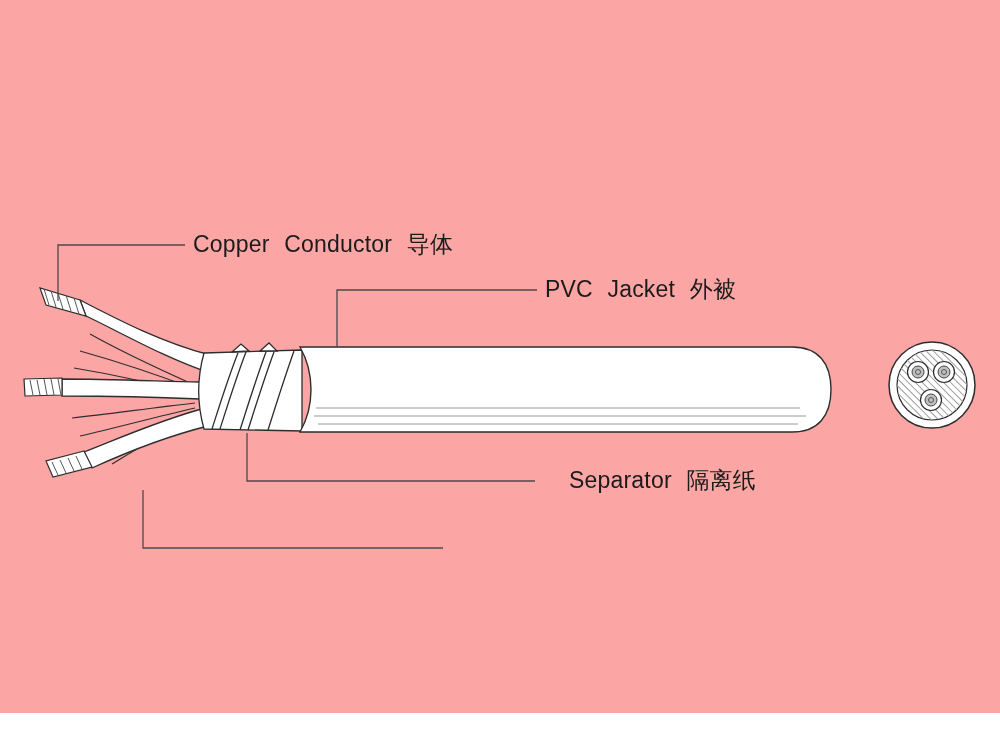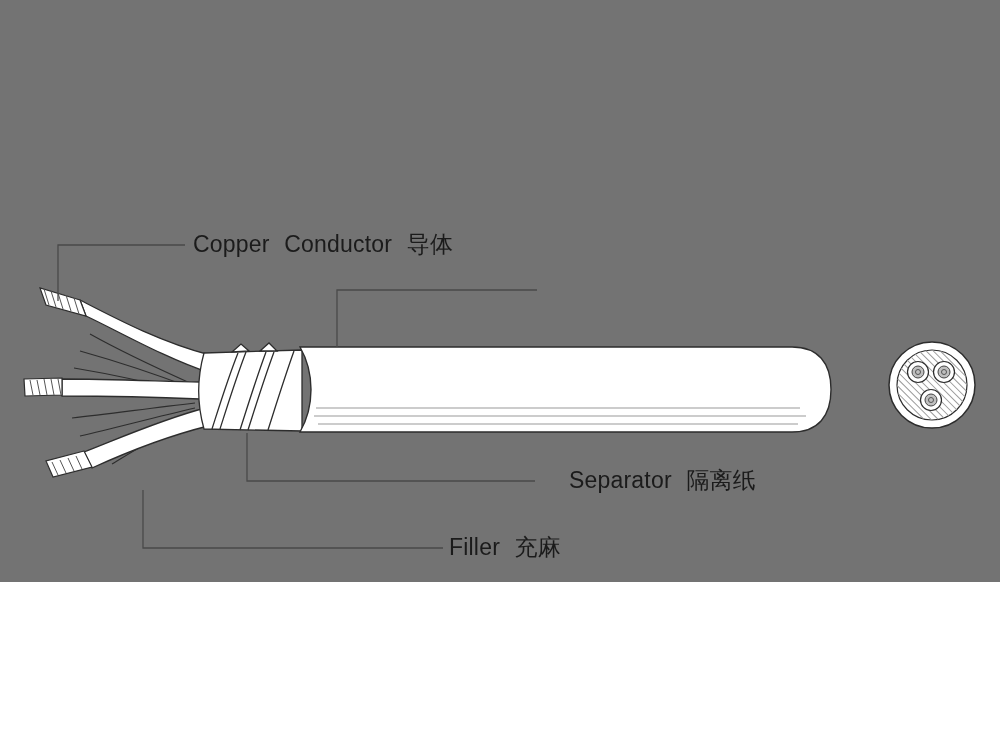--- a/index.html
+++ b/index.html
@@ -1,22 +1,22 @@
 <!DOCTYPE html>
 <html><head>
 <meta charset="utf-8">
 <style>
   * { margin: 0; padding: 0; box-sizing: border-box; }
   html, body { background: #ffffff; }
   body { font-family: "Liberation Sans", sans-serif; }
   .canvas {
     position: relative;
     width: 1000px;
-    height: 582px;
-    background: #737373;
+    height: 713px;
+    background: #fca5a5;
     overflow: hidden;
   }
   .diagram-svg { position: absolute; left: 0; top: 0; }
   .label {
     position: absolute;
     font-size: 23px;
     line-height: 28px;
     color: #1b1b1b;
     white-space: nowrap;
     word-spacing: 8px;
@@ -156,18 +156,18 @@
     <g stroke="#4a4a4a" stroke-width="1.3" fill="none">
       <polyline points="185,245 58,245 58,301"></polyline>
       <polyline points="537,290 337,290 337,347"></polyline>
       <polyline points="535,481 247,481 247,433"></polyline>
       <polyline points="443,548 143,548 143,490"></polyline>
     </g>
   </svg>
 
   <div class="label label-copper">Copper Conductor 导体</div>
 
+  <div class="label label-pvc">PVC Jacket 外被</div>
 
   <div class="label label-separator">Separator 隔离纸</div>
 
-  <div class="label label-filler">Filler 充麻</div>
 
 </div>
 
 </body></html>

